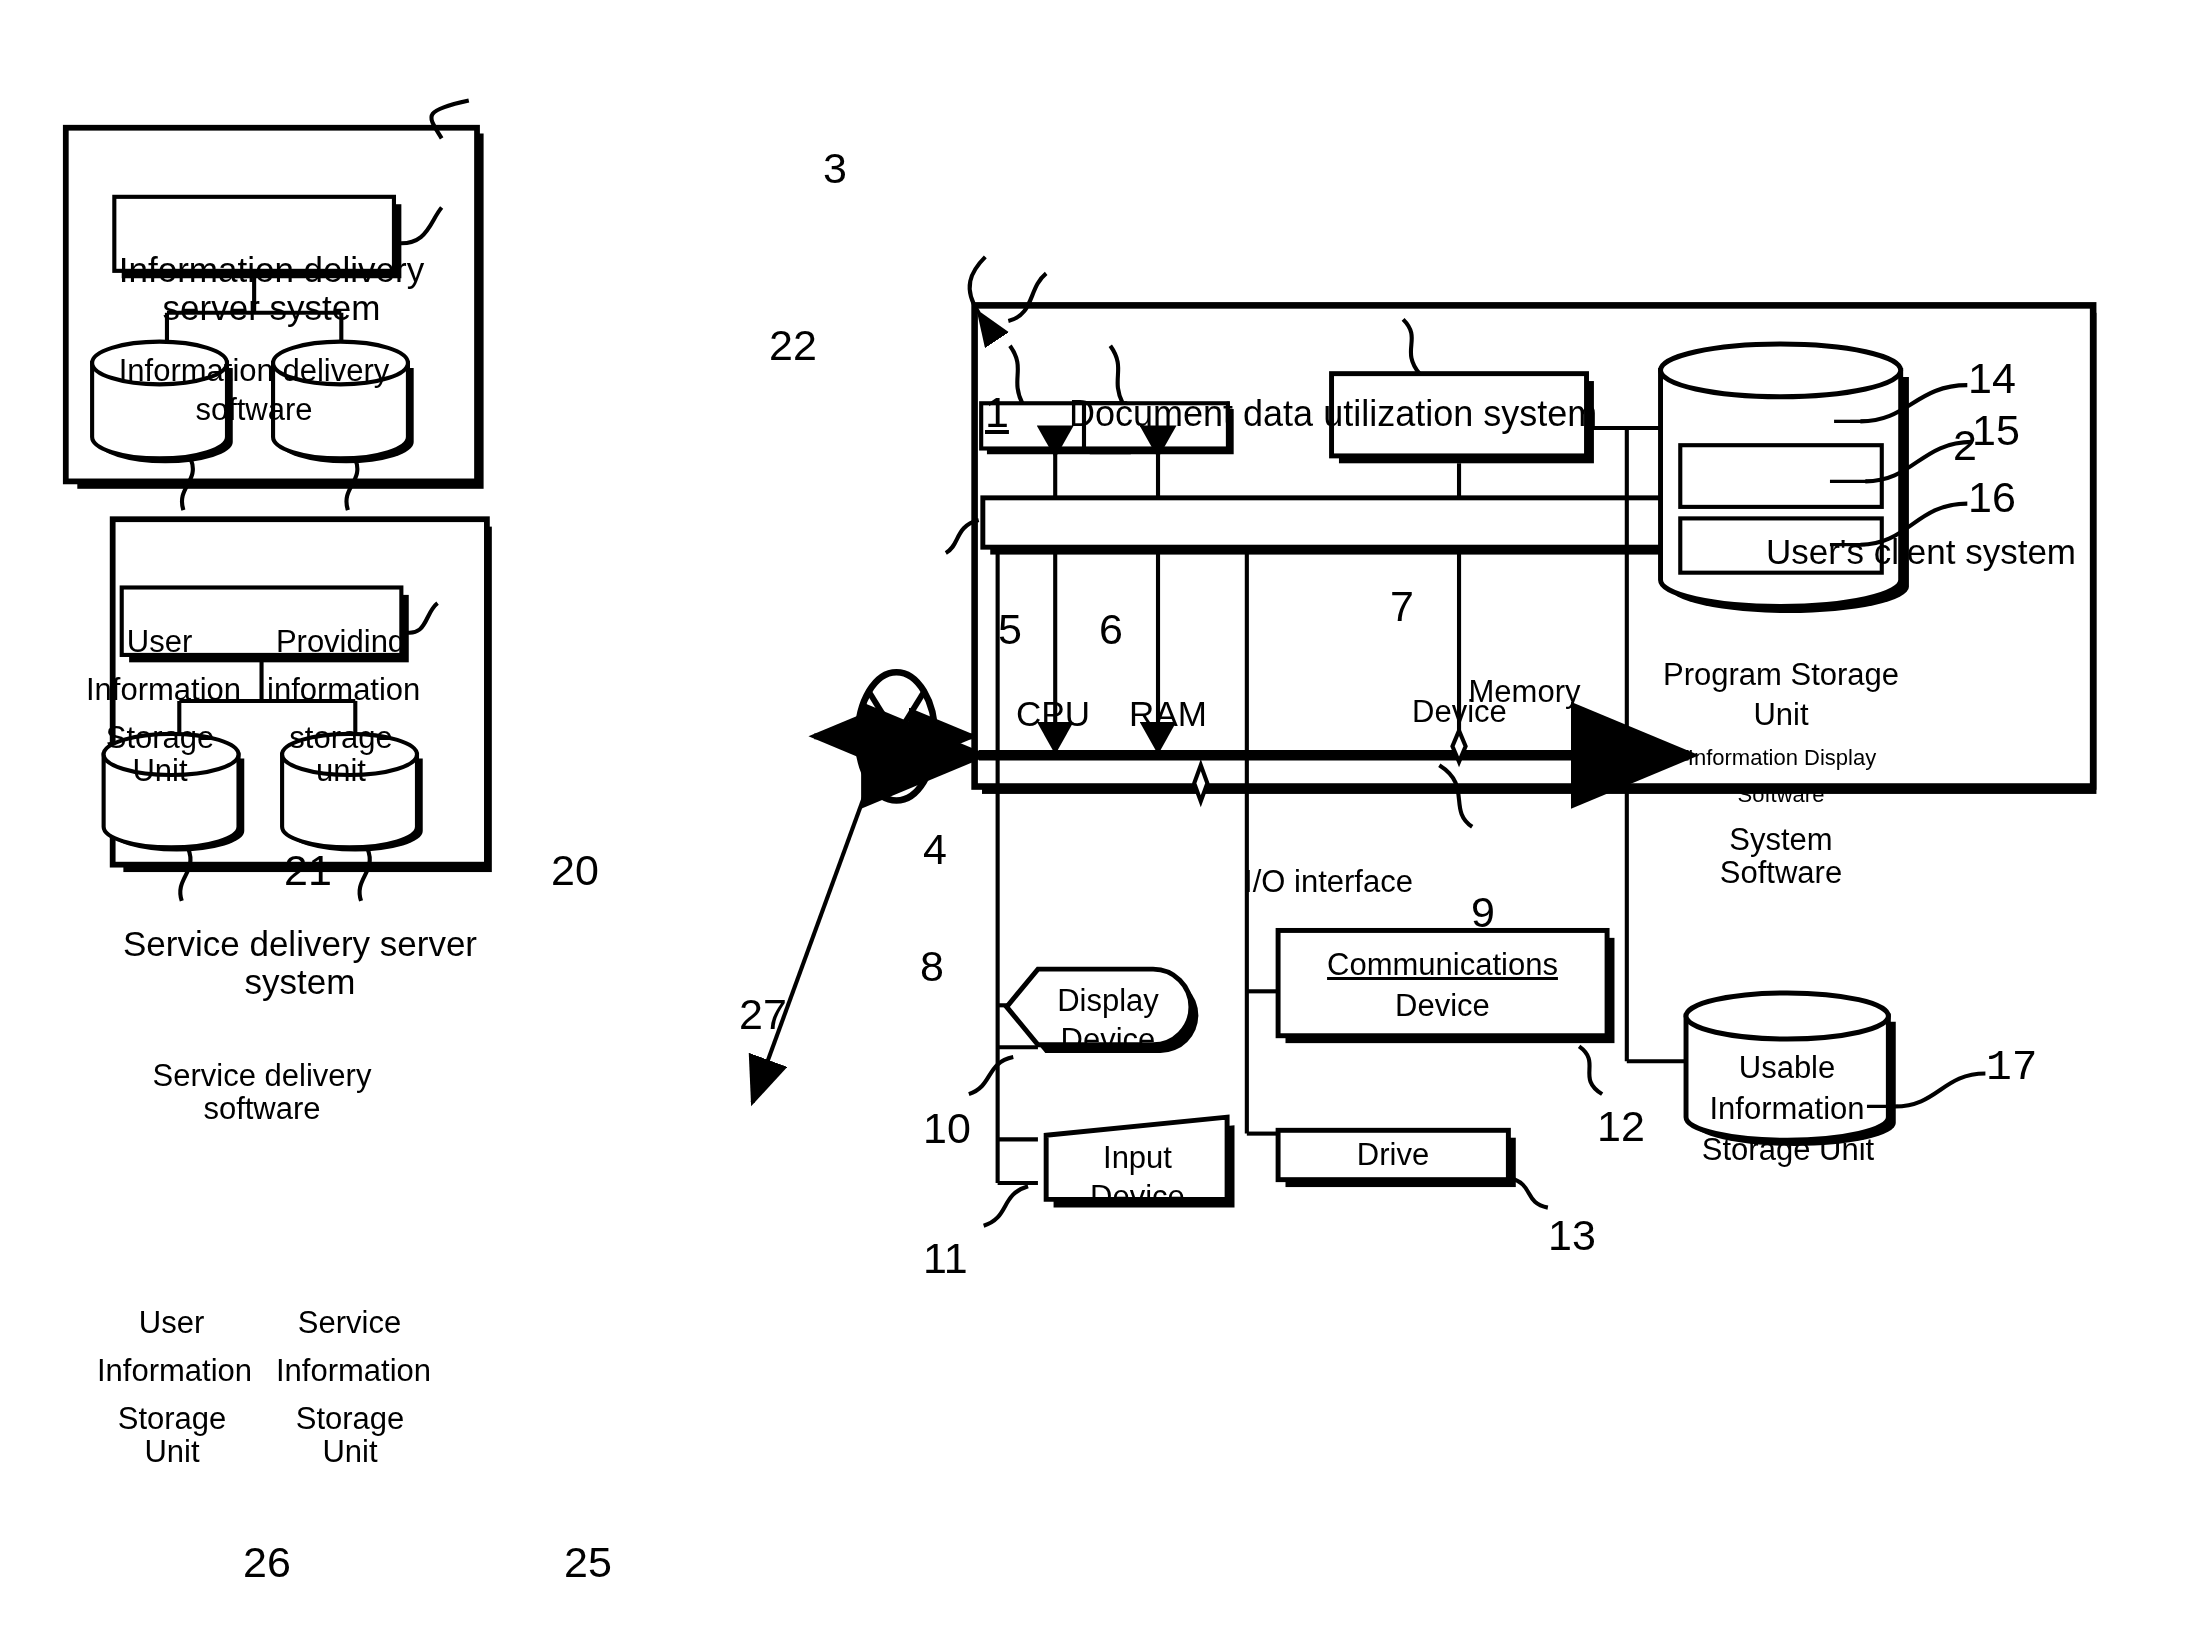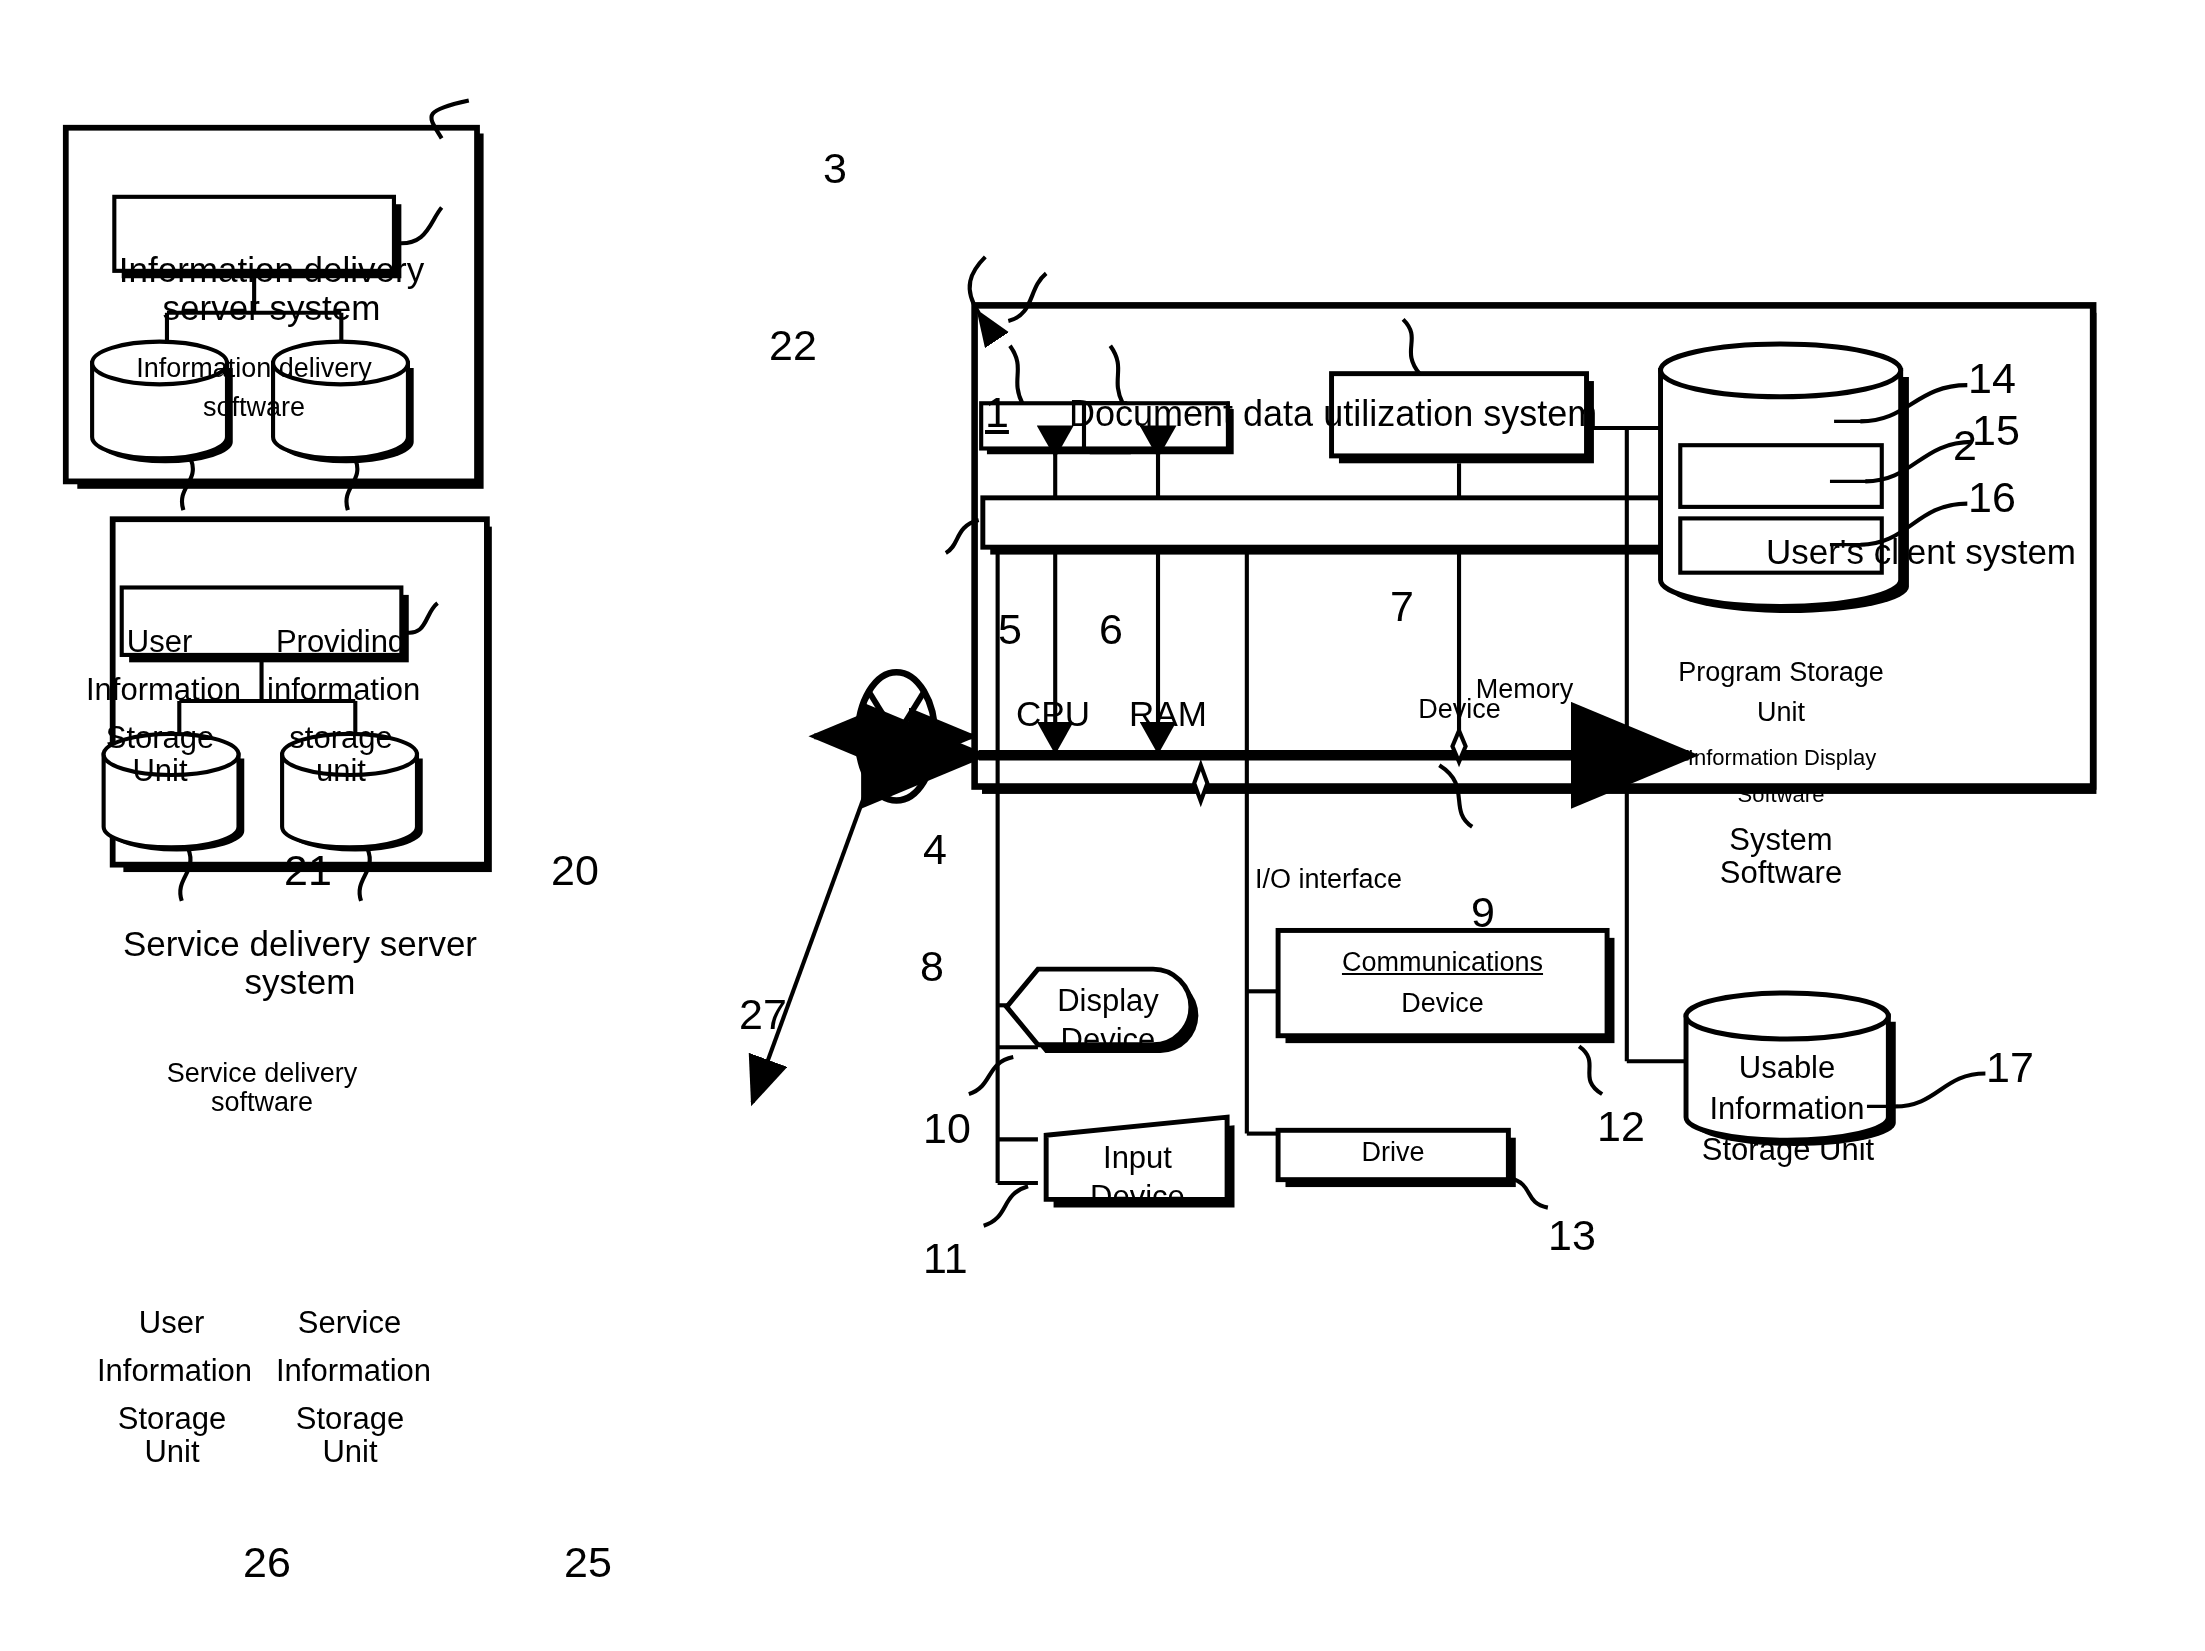--- a/index.html
+++ b/index.html
@@ -8,21 +8,21 @@
        font-family:"Liberation Sans","DejaVu Sans",sans-serif;color:#000;}
   #stage{position:relative;width:2205px;height:1652px;background:#fff;}
   svg#fig{position:absolute;left:0;top:0;width:2205px;height:1652px;}
   .lbl{position:absolute;color:#000;line-height:1.08;text-align:center;
        font-family:"Liberation Sans","DejaVu Sans",sans-serif;}
   .ref{position:absolute;font-size:43px;color:#000;
        font-family:"Liberation Sans","DejaVu Sans",sans-serif;}
   .ref.u{text-decoration:underline;}
   .t36{font-size:22px;}
   .t38{font-size:31px;}
-  .t40{font-size:27px;}
+  .t40{font-size:31px;}
   .t42{font-size:35px;}
   .t44{font-size:36px;}
 </style>
 </head>
 <body>
 
 <div id="stage">
 
   <svg id="fig" viewBox="0 0 2681 2008">
     <defs>
@@ -304,16 +304,16 @@
   <div class="ref" style="left:920px; top:942px;">8</div>
   <div class="ref" style="left:1471px; top:888px;">9</div>
   <div class="ref" style="left:923px; top:1104px;">10</div>
   <div class="ref" style="left:923px; top:1234px;">11</div>
   <div class="ref" style="left:1597px; top:1102px;">12</div>
   <div class="ref" style="left:1548px; top:1211px;">13</div>
 
   <div class="ref" style="left:1968px; top:354px;">14</div>
   <div class="ref" style="left:1972px; top:406px;">15</div>
   <div class="ref" style="left:1968px; top:473px;">16</div>
-  <div class="ref" style="left:1986px; top:1043px;">17</div>
+  <div class="ref" style="left:1986px; top:1043px;font-family:Liberation Mono, monospace;">17</div>
 
 </div>
 
 
 </body></html>

